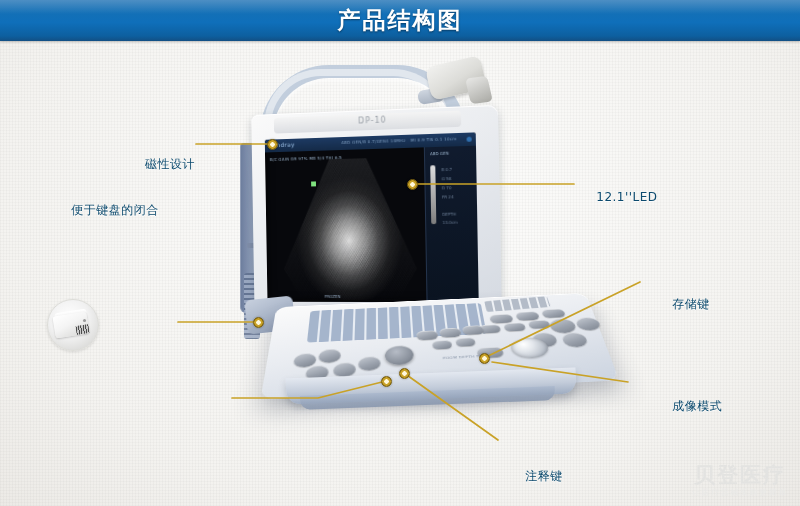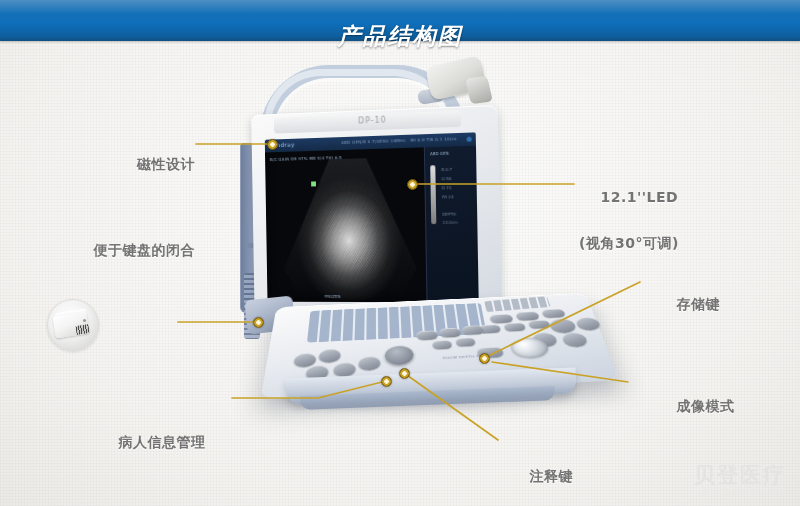--- a/index.html
+++ b/index.html
@@ -20,25 +20,24 @@
       radial-gradient(ellipse at 50% 40%, #fdfdfc 0%, #f4f3f0 70%, #eceae6 100%);
   }
 
   
   .header{
     position:absolute;left:0;top:0;width:800px;height:41px;
     background:linear-gradient(180deg,#1b6fb3 0%,#1470b6 28%,#0f6fba 55%,#0d5f9f 88%,#124f84 100%);
     box-shadow:0 1px 2px rgba(0,0,0,.25);
   }
   .header-title{
-    position:absolute;left:0;top:16px;width:800px;height:41px;
+    position:absolute;left:0;top:0;width:800px;height:41px;
     display:flex;align-items:center;justify-content:center;
     color:#ffffff;font-size:23px;font-weight:600;letter-spacing:2px;
     text-shadow:0 1px 2px rgba(0,0,0,.45);
-    font-style:italic;
   }
   .header-shine{
     position:absolute;left:0;top:0;width:800px;height:14px;
     background:linear-gradient(180deg,rgba(255,255,255,.22),rgba(255,255,255,0));
     pointer-events:none;
   }
 
   
   .device{position:absolute;left:240px;top:55px;width:360px;height:370px;}
 
@@ -222,24 +221,23 @@
     border:1px solid #7d6210;box-sizing:border-box;
     box-shadow:0 0 2px rgba(0,0,0,.35);
     z-index:7;
   }
 
   
   .leadsvg{position:absolute;left:0;top:0;width:800px;height:506px;pointer-events:none;z-index:6;}
 
   
   .label{
-    position:absolute;color:#737373;font-size:14px;line-height:23px;
+    position:absolute;color:#0c4a6e;font-size:12px;line-height:23px;
     letter-spacing:.5px;white-space:pre;z-index:8;
     text-shadow:0 1px 0 rgba(255,255,255,.8);
-    font-weight:bold;
   }
   .label .l2{display:block;}
 
   
   .battery-inset{
     position:absolute;left:47px;top:299px;width:50px;height:50px;border-radius:50%;
     background:radial-gradient(circle at 42% 36%, #ffffff 0%, #f1f1f1 46%, #dcdcda 78%, #c9c9c6 100%);
     border:1px solid #dcdcd8;overflow:hidden;
     box-shadow:0 1px 3px rgba(0,0,0,.12);
     z-index:8;
@@ -389,39 +387,35 @@
 
   <div class="marker" style="left:267px;top:139px;"></div>
   <div class="marker" style="left:407px;top:179px;"></div>
   <div class="marker" style="left:479px;top:353px;"></div>
   <div class="marker" style="left:399px;top:368px;"></div>
   <div class="marker" style="left:381px;top:376px;"></div>
   <div class="marker" style="left:253px;top:317px;"></div>
 
   <div class="label" style="left:95px;top:130px;text-align:right;width:100px;">
     <span>磁性设计</span>
-    <span class="l2" style="width:160px;margin-left:-60px;text-align:right;margin-top:40px;">便于键盘的闭合</span>
+    <span class="l2" style="width:160px;margin-left:-60px;text-align:center;">便于键盘的闭合</span>
   </div>
 
   <div class="label" style="left:579px;top:163px;">
     <span>12.1''LED</span>
-    <span class="l2">(视角30°可调)</span>
   </div>
 
   <div class="label" style="left:655px;top:270px;">
     <span>存储键</span>
   </div>
 
   <div class="label" style="left:655px;top:372px;">
     <span>成像模式</span>
   </div>
 
-  <div class="label" style="left:97px;top:408px;">
-    <span>病人信息管理</span>
-  </div>
 
   <div class="label" style="left:508px;top:442px;">
     <span>注释键</span>
   </div>
 
 
   <div class="battery-inset">
     <div class="bi-top"></div>
     <div class="bi-body"></div>
     <div class="bi-conn"></div>

